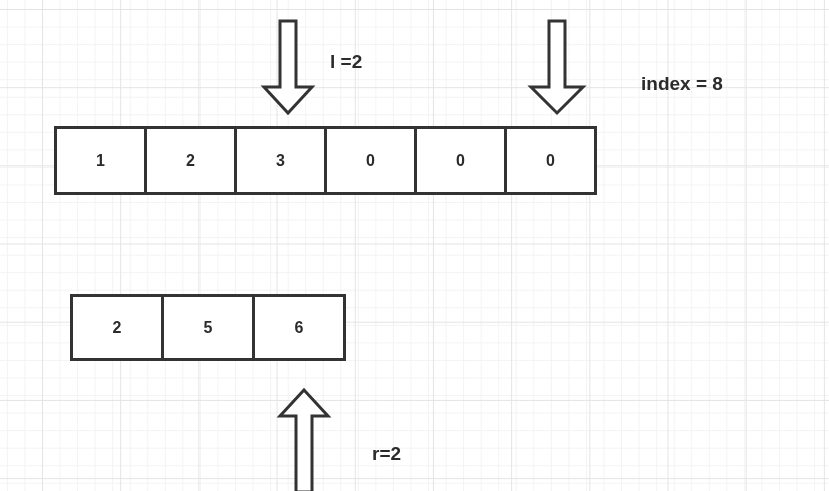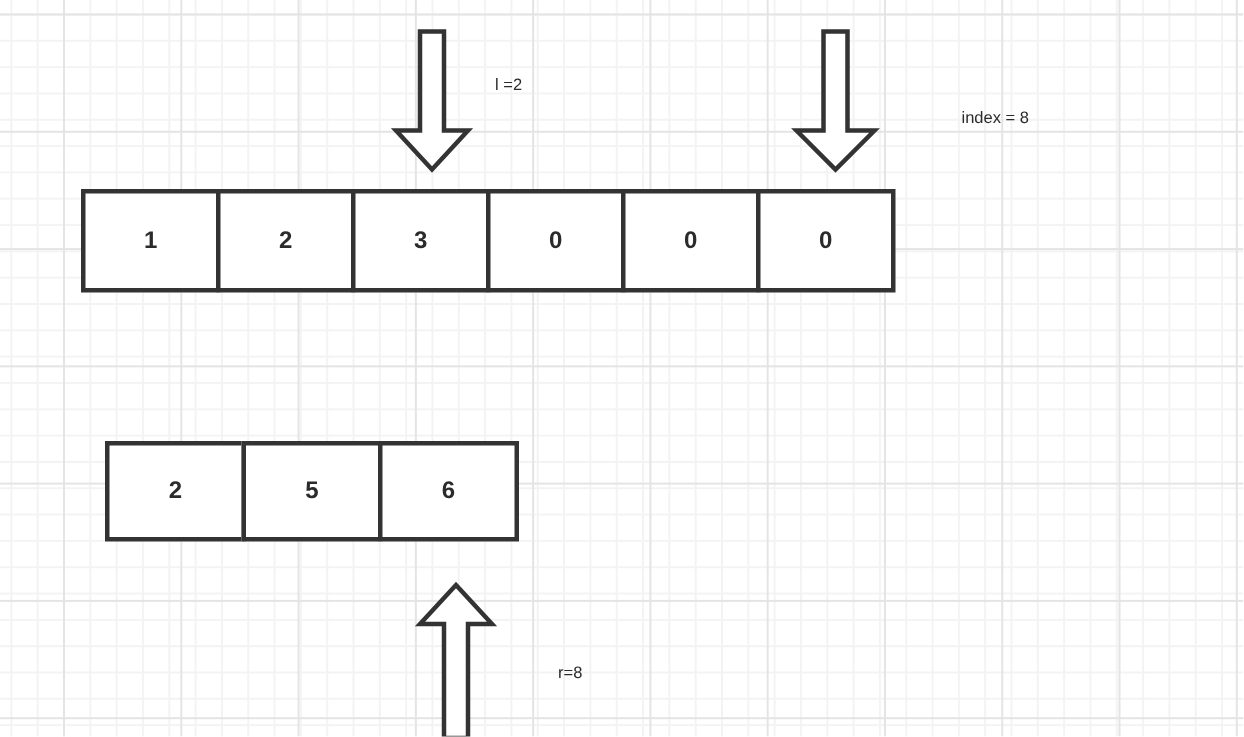--- a/index.html
+++ b/index.html
@@ -56,22 +56,22 @@
     font-weight: bold;
     color: #2b2b2b;
     letter-spacing: 0.2px;
   }
   .cell:first-child {
     margin-left: 0;
   }
 
   .label {
     position: absolute;
-    font-size: 11px;
-    font-weight: normal;
+    font-size: 19px;
+    font-weight: bold;
     color: #2b2b2b;
     white-space: nowrap;
     line-height: 1;
   }
 
   .arrow {
     position: absolute;
   }
   .arrow svg {
     display: block;
@@ -113,15 +113,15 @@
     <div class="cell" style="width:94px;">5</div>
     <div class="cell" style="width:94px;">6</div>
   </div>
 
   <div class="arrow" style="left:278px; top:388px; width:52px; height:104px;">
     <svg width="52" height="104" viewBox="0 0 52 104">
       <polygon points="26,2 50,28 34,28 34,104 18,104 18,28 2,28" fill="#ffffff" stroke="#333333" stroke-width="3" stroke-linejoin="miter"></polygon>
     </svg>
   </div>
 
-  <div class="label" style="left:372px; top:444px;">r=8</div>
+  <div class="label" style="left:372px; top:444px;">r=2</div>
 
 </div>
 
 </body></html>

